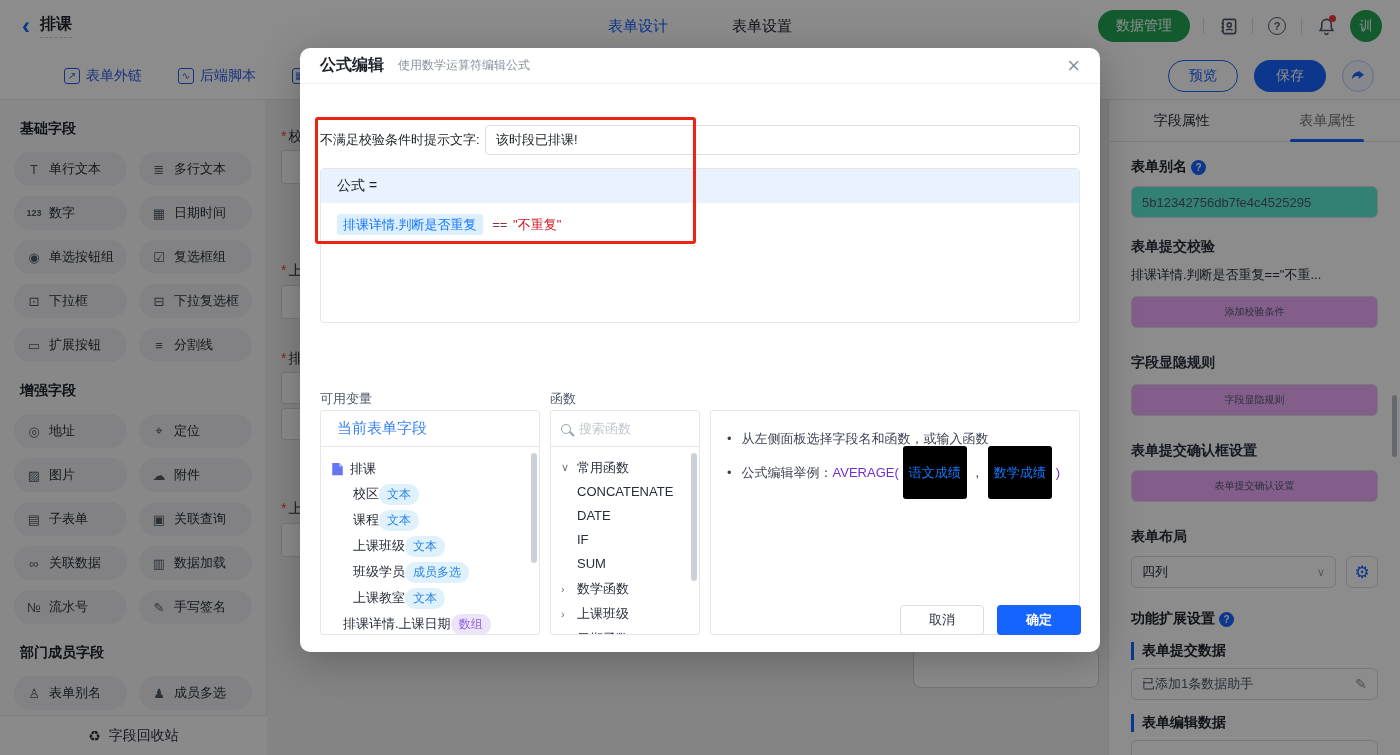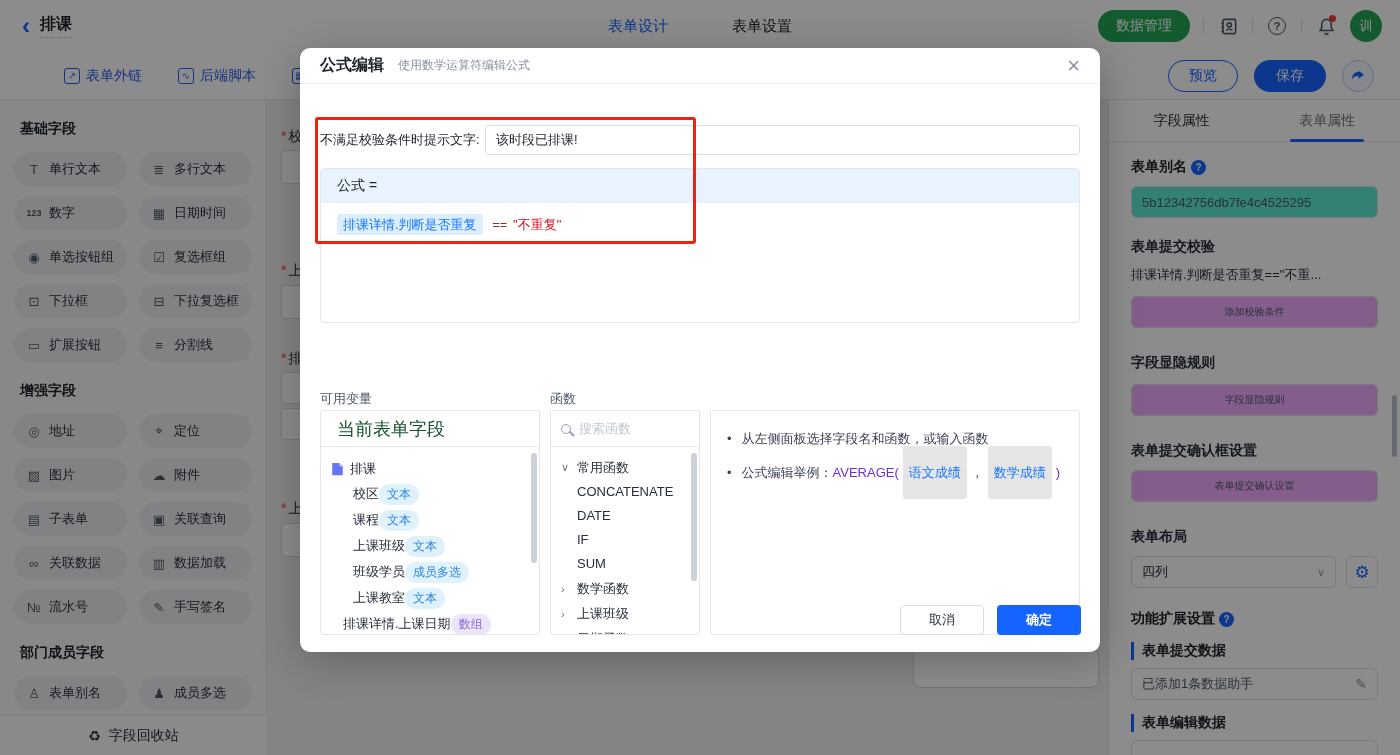--- a/index.html
+++ b/index.html
@@ -83,42 +83,42 @@
   .formula-head { height:34px; background:#e9f3ff; display:flex; align-items:center; padding:0 16px; font-size:14px; color:#1d2129; }
   .formula-line { padding:13px 16px; font-size:13px; }
   .token { background:#ddeefc; color:#1677ff; padding:3px 6px; border-radius:3px; }
   .op { color:#8c3330; margin:0 2px 0 6px; }
   .fstr { color:#cf1322; }
   .col-label { position:absolute; top:290px; font-size:13px; color:#4e5969; }
   .panel { position:absolute; top:310px; height:225px; border:1px solid #e5e6eb; border-radius:3px; background:#fff; overflow:hidden; }
   .vars-panel { left:20px; width:220px; }
   .fns-panel { left:250px; width:150px; }
   .help-panel { left:410px; width:370px; padding:18px 16px; }
-  .vars-head { height:36px; border-bottom:1px solid #e5e6eb; display:flex; align-items:center; padding-left:16px; color:#14532d; font-size:18px; cursor:pointer; }
+  .vars-head { height:36px; border-bottom:1px solid #e5e6eb; display:flex; align-items:center; padding-left:16px; color:#3b82f6; font-size:15px; cursor:pointer; }
   .tree { padding:10px 10px 0 10px; }
   .tree-root { display:flex; align-items:center; gap:6px; height:24px; font-size:13px; color:#1d2129; }
   .tree-row { display:flex; align-items:center; justify-content:flex-start; height:26px; padding-left:22px; cursor:pointer; }
   .tree-row .vname { font-size:13px; color:#272e3b; }
   .badge { font-size:12px; padding:2px 8px; border-radius:10px; margin-right:4px; }
   .badge.cyan { background:#dff2fb; color:#2b85e4; }
   .badge.purple { background:#ece5fa; color:#8d64dd; }
   .search-row { height:36px; border-bottom:1px solid #e5e6eb; display:flex; align-items:center; gap:8px; padding:0 10px; }
   .search-ic { width:10px; height:10px; border:1.6px solid #9aa2b1; border-radius:50%; position:relative; flex:none; }
   .search-ic::after { content:""; position:absolute; width:6px; height:1.6px; background:#9aa2b1; transform:rotate(45deg); right:-5px; bottom:-2px; }
   .search-input { border:none; outline:none; width:100%; font-size:13px; color:#1d2129; font-family:"Liberation Sans",sans-serif; }
   .search-input::placeholder { color:#c2c7d0; }
   .fn-tree { padding:8px 0 0 10px; }
   .fn-group { display:flex; align-items:center; gap:6px; height:25px; font-size:13px; color:#272e3b; cursor:pointer; }
   .caret { color:#6b7482; font-size:11px; width:10px; }
   .fn-item { height:24px; line-height:24px; padding-left:16px; font-size:13px; color:#272e3b; cursor:pointer; }
   .scroll-thumb { position:absolute; right:2px; width:6px; background:#ccd1d9; border-radius:3px; }
   .help-li { display:flex; gap:10px; font-size:13px; color:#3c4353; line-height:20px; margin-bottom:14px; }
   .bullet { color:#3c4353; }
   .fn-purple { color:#722ed1; }
-  .help-token { background:#e5e5e5; color:#1677ff; padding:19px 6px; border-radius:3px; margin:0 4px; }
+  .help-token { background:#000000; color:#1677ff; padding:19px 6px; border-radius:3px; margin:0 4px; }
   .m-footer-btn { position:absolute; height:30px; width:84px; border-radius:4px; font-size:13px; display:flex; align-items:center; justify-content:center; cursor:pointer; top:505px; }
   .btn-cancel { left:600px; background:#fff; border:1px solid #d9dce3; color:#272e3b; }
   .btn-confirm { left:697px; background:#1664ff; border:none; color:#fff; font-weight:bold; }
   
   .annotation { position:absolute; left:315px; top:117px; width:381px; height:127px; border:3px solid #ec2213; border-radius:3px; z-index:150; pointer-events:none; }
   svg { display:block; }
 </style>
 </head>
 <body>
 

